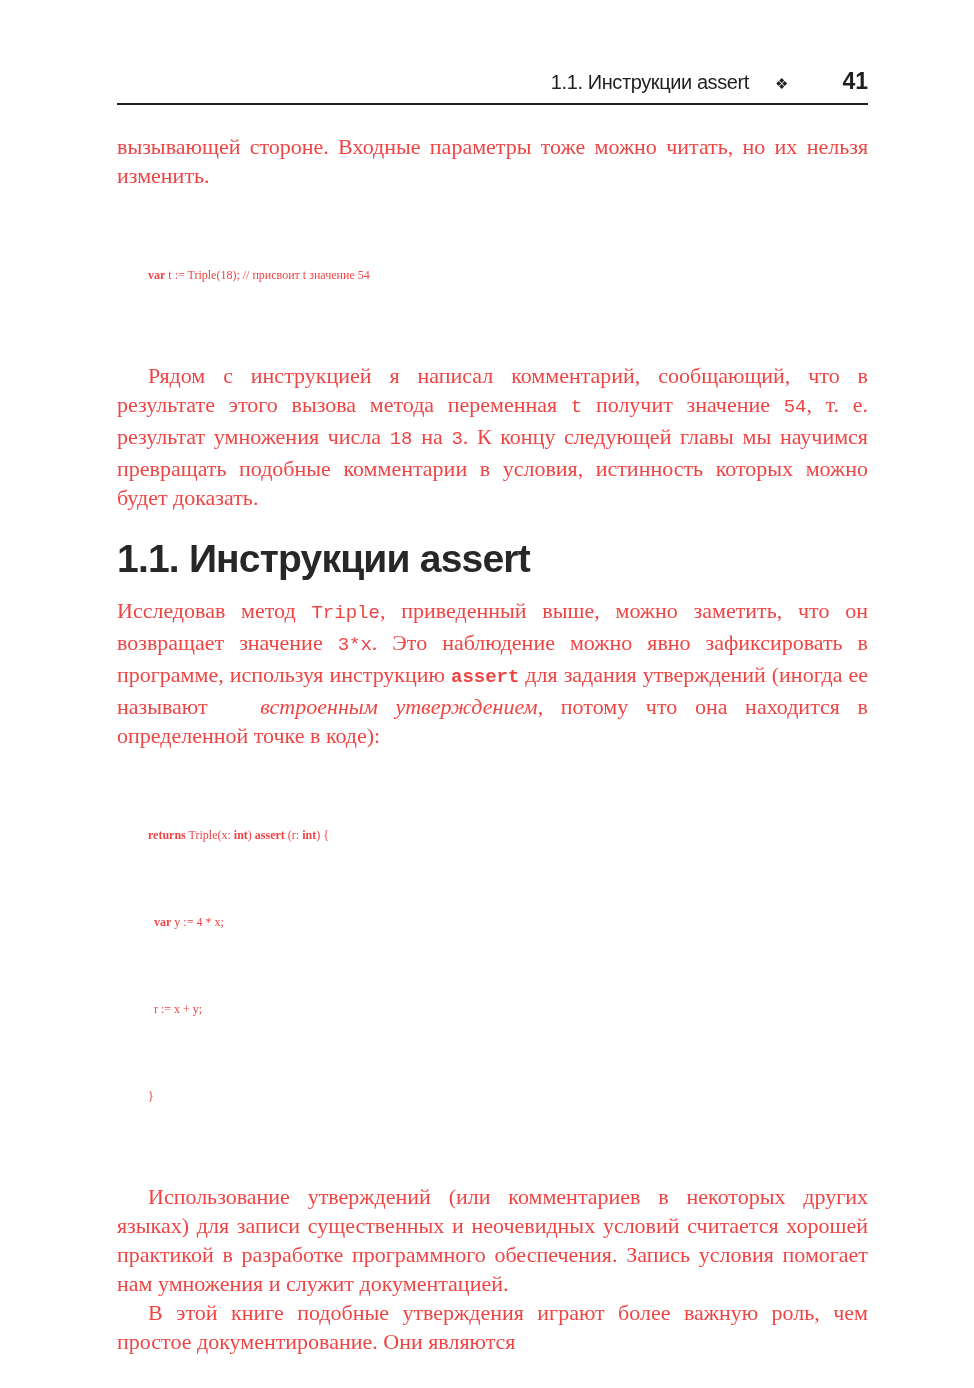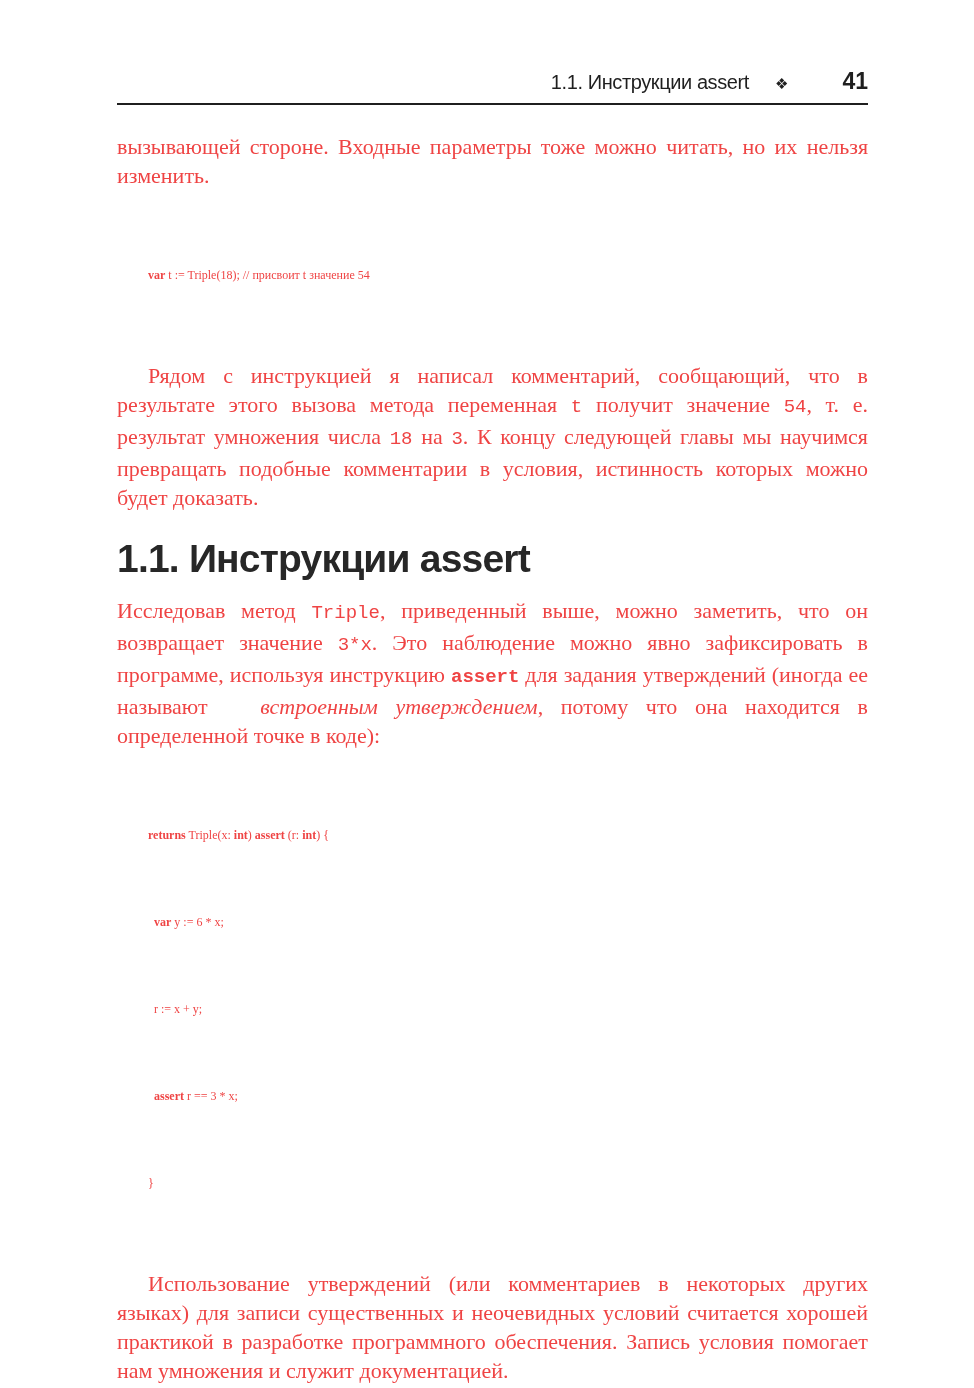--- a/index.html
+++ b/index.html
@@ -96,23 +96,22 @@
     </div>
 
     <p class="para indent"><span class="run-n">Рядом с инструкцией я написал комментарий, сообщающий, что в результате этого вызова метода переменная </span><span class="run-m">t</span><span class="run-n"> получит значение </span><span class="run-m">54</span><span class="run-n">, т. е. результат умножения числа </span><span class="run-m">18</span><span class="run-n"> на </span><span class="run-m">3</span><span class="run-n">. К концу следующей главы мы научимся превращать подобные комментарии в условия, истинность которых можно будет доказать.</span></p>
 
     <h2 class="section-heading">1.1. Инструкции assert</h2>
 
     <p class="para"><span class="run-n">Исследовав метод </span><span class="run-m">Triple</span><span class="run-n">, приведенный выше, можно заметить, что он возвращает значение </span><span class="run-m">3*x</span><span class="run-n">. Это наблюдение можно явно зафиксировать в программе, используя инструкцию </span><span class="run-mb">assert</span><span class="run-n"> для задания утверждений (иногда ее называют </span><span class="run-i">встроенным утверждением</span><span class="run-n">, потому что она находится в определенной точке в коде):</span></p>
 
     <div class="code">
       <div><span class="run-mb">returns</span><span class="run-m"> Triple(x: </span><span class="run-mb">int</span><span class="run-m">) </span><span class="run-mb">assert</span><span class="run-m"> (r: </span><span class="run-mb">int</span><span class="run-m">) {</span></div>
-      <div><span class="run-m">  </span><span class="run-mb">var</span><span class="run-m"> y := 6 * x;</span></div>
+      <div><span class="run-m">  </span><span class="run-mb">var</span><span class="run-m"> y := 4 * x;</span></div>
       <div><span class="run-m">  r := x + y;</span></div>
-      <div><span class="run-m">  </span><span class="run-mb">assert</span><span class="run-m"> r == 3 * x;</span></div>
       <div><span class="run-m">}</span></div>
     </div>
 
     <p class="para indent"><span class="run-n">Использование утверждений (или комментариев в некоторых других языках) для записи существенных и неочевидных условий считается хорошей практикой в разработке программного обеспечения. Запись условия помогает нам умножения и служит документацией.</span></p>
 
     <p class="para indent"><span class="run-n">В этой книге подобные утверждения играют более важную роль, чем простое документирование. Они являются </span></p>
 
   </div>
 </div>
 

